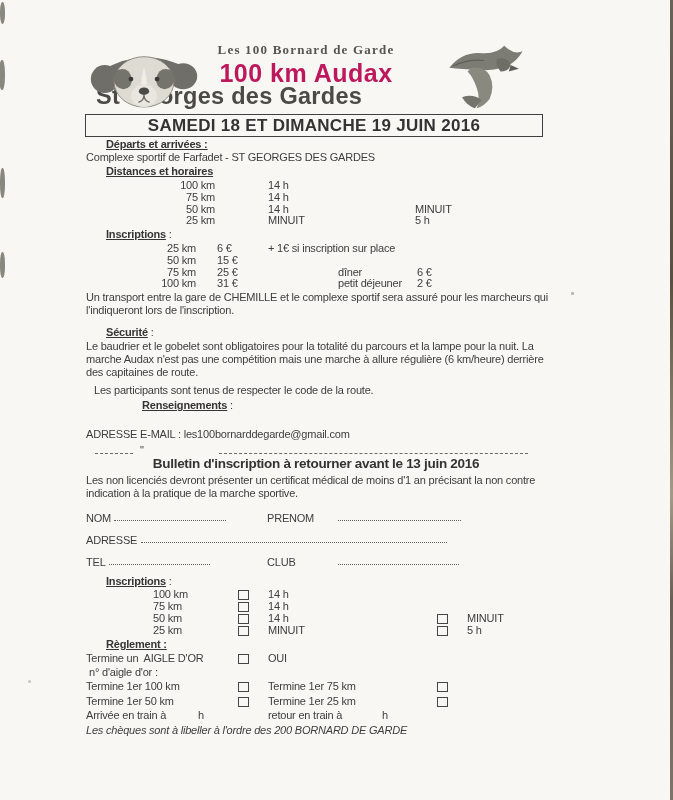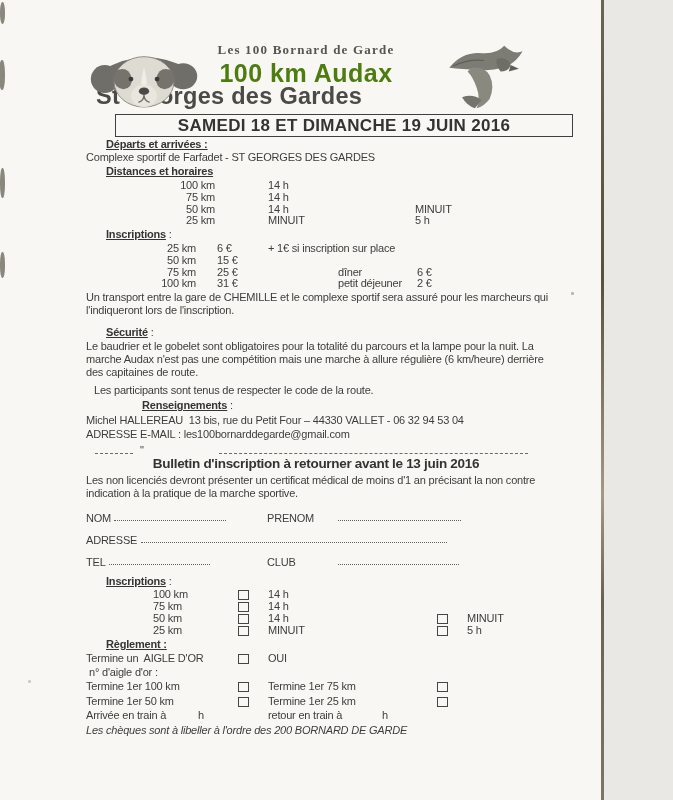--- a/index.html
+++ b/index.html
@@ -1,40 +1,40 @@
 <!DOCTYPE html>
 <html><head>
 <meta charset="utf-8">
 <style>
   html,body{margin:0;padding:0;background:#e9e8e4;}
   .page{
-    position:relative;width:604px;height:800px;overflow:hidden;
+    position:relative;width:673px;height:800px;overflow:hidden;
     background:#f8f7f3;
     font-family:"Liberation Sans",sans-serif;
     color:#3d3d3d;font-size:11px;letter-spacing:-0.2px;
   }
   .ln{position:absolute;white-space:pre;line-height:12px;}
   .c{position:absolute;top:0;white-space:pre;}
   .ra{text-align:right;display:inline-block;}
   .b{font-weight:bold;color:#343434;}
   .u{text-decoration:underline;padding-left:20px;}
   .para{position:absolute;white-space:normal;line-height:12.9px;}
   .cb{position:absolute;top:1.5px;width:9px;height:8px;border:1.3px solid #454545;background:transparent;}
   .dots{position:absolute;top:8px;height:0;border-bottom:1.7px dotted #5f5f5c;}
   .dash{position:absolute;height:0;border-top:1.6px dashed #6a6a66;}
   .club{position:absolute;left:86px;top:42px;width:440px;text-align:center;
         font-family:"Liberation Serif",serif;font-weight:bold;font-size:13px;
         letter-spacing:1.2px;color:#565650;}
   .t1{position:absolute;left:86px;top:59px;width:440px;text-align:center;
-      font-weight:bold;font-size:25px;letter-spacing:0.5px;color:#4d7c0f;}
+      font-weight:bold;font-size:25px;letter-spacing:0.5px;color:#be185d;}
   .t2{position:absolute;left:96px;top:83px;width:440px;
       font-weight:bold;font-size:23.5px;letter-spacing:0.3px;color:#4a4a46;}
   .banner{position:absolute;left:85px;top:114px;width:456px;height:21px;
       border:1.7px solid #3f3f3f;display:flex;align-items:center;justify-content:center;
-      font-weight:bold;font-size:17px;letter-spacing:0.3px;color:#333;margin-left:30px;}
+      font-weight:bold;font-size:17px;letter-spacing:0.3px;color:#333;}
   .btitle{position:absolute;left:86px;top:456px;width:460px;text-align:center;
       font-weight:bold;font-size:13.5px;letter-spacing:-0.3px;color:#333;}
   .it{font-style:italic;}
   .logo{position:absolute;}
   .edge-right{position:absolute;right:0;top:0;width:3px;height:800px;
       background:linear-gradient(180deg,#6a6358 0%,#58513f 35%,#a29a85 62%,#6a6156 75%,#7d7567 100%);}
   .speck{position:absolute;background:#89877e;border-radius:45%;}
 </style>
 </head>
 <body>
@@ -131,21 +131,20 @@
     <span class="c" style="left:331px;">2 €</span>
   </div>
 
   <div class="para" style="left:86px;top:291px;width:470px;">Un transport entre la gare de CHEMILLE et le complexe sportif sera assuré pour les marcheurs qui l'indiqueront lors de l'inscription.</div>
 
   <div class="ln" style="left:86px;top:326px;"><span class="b u">Sécurité</span><span> :</span></div>
   <div class="para" style="left:86px;top:340px;width:472px;">Le baudrier et le gobelet sont obligatoires pour la totalité du parcours et la lampe pour la nuit. La marche Audax n'est pas une compétition mais une marche à allure régulière (6 km/heure) derrière des capitaines de route.</div>
   <div class="ln" style="left:86px;top:384px;padding-left:8px;">Les participants sont tenus de respecter le code de la route.</div>
 
   <div class="ln" style="left:86px;top:399px;margin-left:36px;"><span class="b u">Renseignements</span><span> :</span></div>
-  <div class="ln" style="left:86px;top:414px;">Michel HALLEREAU  13 bis, rue du Petit Four – 44330 VALLET - 06 32 94 53 04</div>
   <div class="ln" style="left:86px;top:428px;">ADRESSE E-MAIL : les100bornarddegarde@gmail.com</div>
 
   <div class="dash" style="left:95px;top:453px;width:38px;"></div>
   <div class="ln" style="left:140px;top:444px;">"</div>
   <div class="dash" style="left:219px;top:453px;width:309px;"></div>
 
   <div class="btitle">Bulletin d'inscription à retourner avant le 13 juin 2016</div>
   <div class="para" style="left:86px;top:474px;width:472px;">Les non licenciés devront présenter un certificat médical de moins d'1 an précisant la non contre indication à la pratique de la marche sportive.</div>
 
   <div class="ln" style="left:86px;top:512px;width:470px;">

